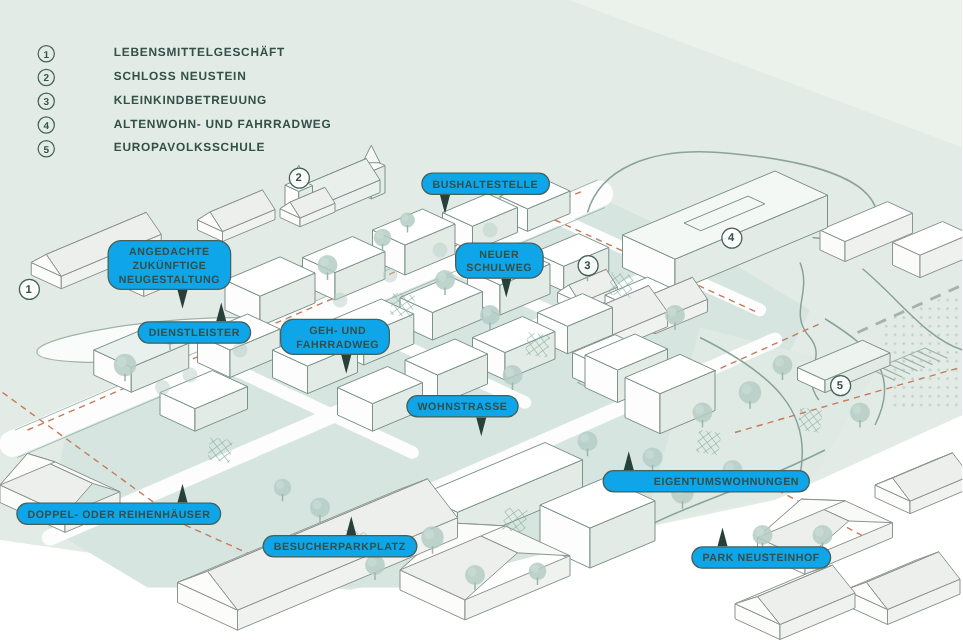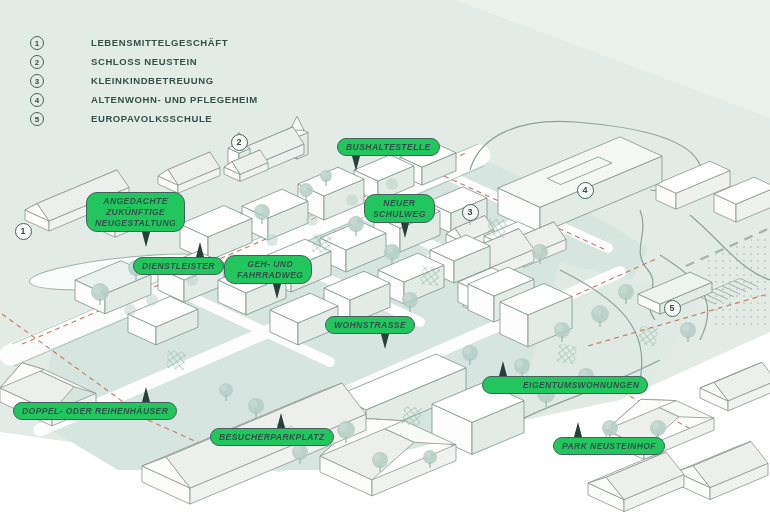--- a/index.html
+++ b/index.html
@@ -22,24 +22,24 @@
   .leg-num{
     width:14px;height:14px;border:1.4px solid var(--line);border-radius:50%;
     color:var(--ink);font-size:8px;font-weight:bold;line-height:14px;text-align:center;
     background:transparent;flex:0 0 auto;margin-right:7px;box-sizing:border-box;
   }
   .leg-label{
     color:var(--ink);font-size:9.5px;font-weight:bold;letter-spacing:.6px;white-space:nowrap;padding-left:40px;
   }
   
   .pill{
-    position:absolute;z-index:25;background:#22c55e;border:1.5px solid var(--line);
+    position:absolute;z-index:25;background:#0ea5e9;border:1.5px solid var(--line);
     border-radius:11px;padding:3px 8px 2px;color:var(--ink);
     font-size:8.5px;font-weight:bold;letter-spacing:.45px;line-height:1.3;
-    text-align:center;white-space:pre-line;font-style:italic;
+    text-align:center;white-space:pre-line;
   }
   .tip{position:absolute;width:0;height:0;}
   .tip-b{top:100%;border-left:4px solid transparent;border-right:4px solid transparent;border-top:15px solid var(--ink-strong);margin-top:1px;}
   .tip-t{bottom:100%;border-left:4px solid transparent;border-right:4px solid transparent;border-bottom:15px solid var(--ink-strong);margin-bottom:1px;}
   
   .marker{
     position:absolute;z-index:20;width:17px;height:17px;border-radius:50%;
     border:1.4px solid var(--line);background:rgba(255,255,255,.85);
     color:var(--ink);font-size:9px;font-weight:bold;line-height:15px;text-align:center;
     box-sizing:border-box;
@@ -389,33 +389,33 @@
       <div class="leg-row">
         <span class="leg-num">2</span>
         <span class="leg-label">SCHLOSS NEUSTEIN</span>
       </div>
       <div class="leg-row">
         <span class="leg-num">3</span>
         <span class="leg-label">KLEINKINDBETREUUNG</span>
       </div>
       <div class="leg-row">
         <span class="leg-num">4</span>
-        <span class="leg-label">ALTENWOHN- UND PFLEGEHEIM</span>
+        <span class="leg-label">ALTENWOHN- UND FAHRRADWEG</span>
       </div>
       <div class="leg-row">
         <span class="leg-num">5</span>
         <span class="leg-label">EUROPAVOLKSSCHULE</span>
       </div>
     </div>
   <div id="labels">
       <div class="pill" style="left: 337px; top: 138px;">BUSHALTESTELLE<span class="tip tip-b" style="left: 14px;"></span></div>
       <div class="pill" style="left: 86px; top: 192px;">ANGEDACHTE
 ZUKÜNFTIGE
 NEUGESTALTUNG<span class="tip tip-b" style="left: 55px;"></span></div>
-      <div class="pill" style="left: 133px; top: 257px;">DIENSTLEISTER<span class="tip tip-t" style="left: 62px;"></span></div>
+      <div class="pill" style="left: 110px; top: 257px;">DIENSTLEISTER<span class="tip tip-t" style="left: 62px;"></span></div>
       <div class="pill" style="left: 364px; top: 194px;">NEUER
 SCHULWEG<span class="tip tip-b" style="left: 36px;"></span></div>
       <div class="pill" style="left: 224px; top: 255px; padding-left: 12px;">GEH- UND
 FAHRRADWEG<span class="tip tip-b" style="left: 48px;"></span></div>
       <div class="pill" style="left: 325px; top: 316px;">WOHNSTRASSE<span class="tip tip-b" style="left: 55px;"></span></div>
       <div class="pill" style="left: 482px; top: 376px; padding-left: 40px;">EIGENTUMSWOHNUNGEN<span class="tip tip-t" style="left: 16px;"></span></div>
       <div class="pill" style="left: 13px; top: 402px;">DOPPEL- ODER REIHENHÄUSER<span class="tip tip-t" style="left: 128px;"></span></div>
       <div class="pill" style="left: 210px; top: 428px;">BESUCHERPARKPLATZ<span class="tip tip-t" style="left: 66px;"></span></div>
       <div class="pill" style="left: 553px; top: 437px;">PARK NEUSTEINHOF<span class="tip tip-t" style="left: 20px;"></span></div>
     </div>

